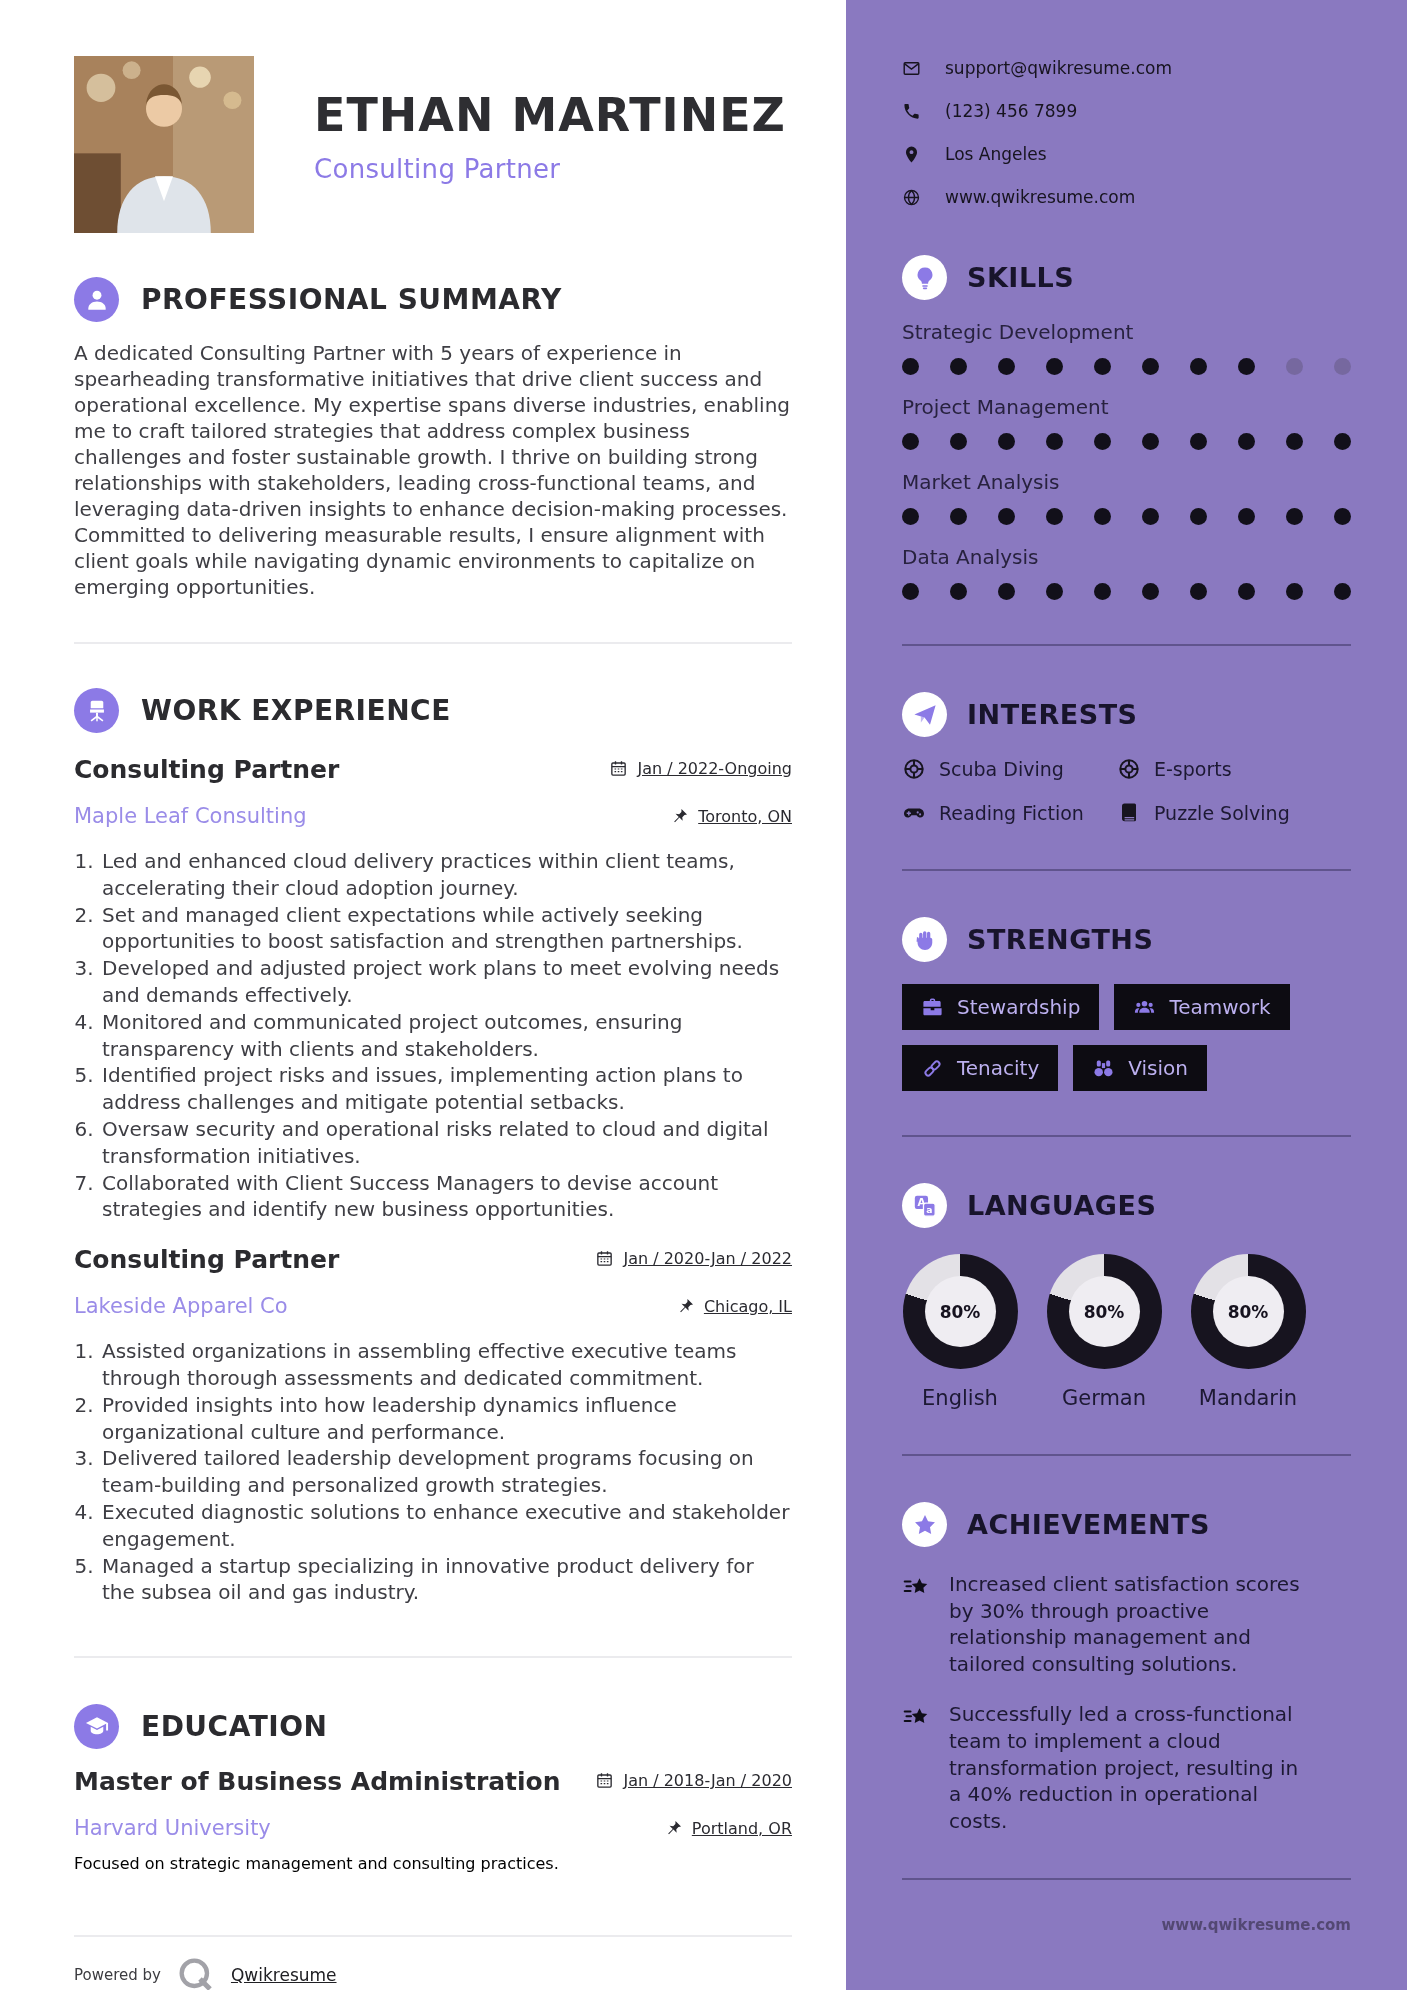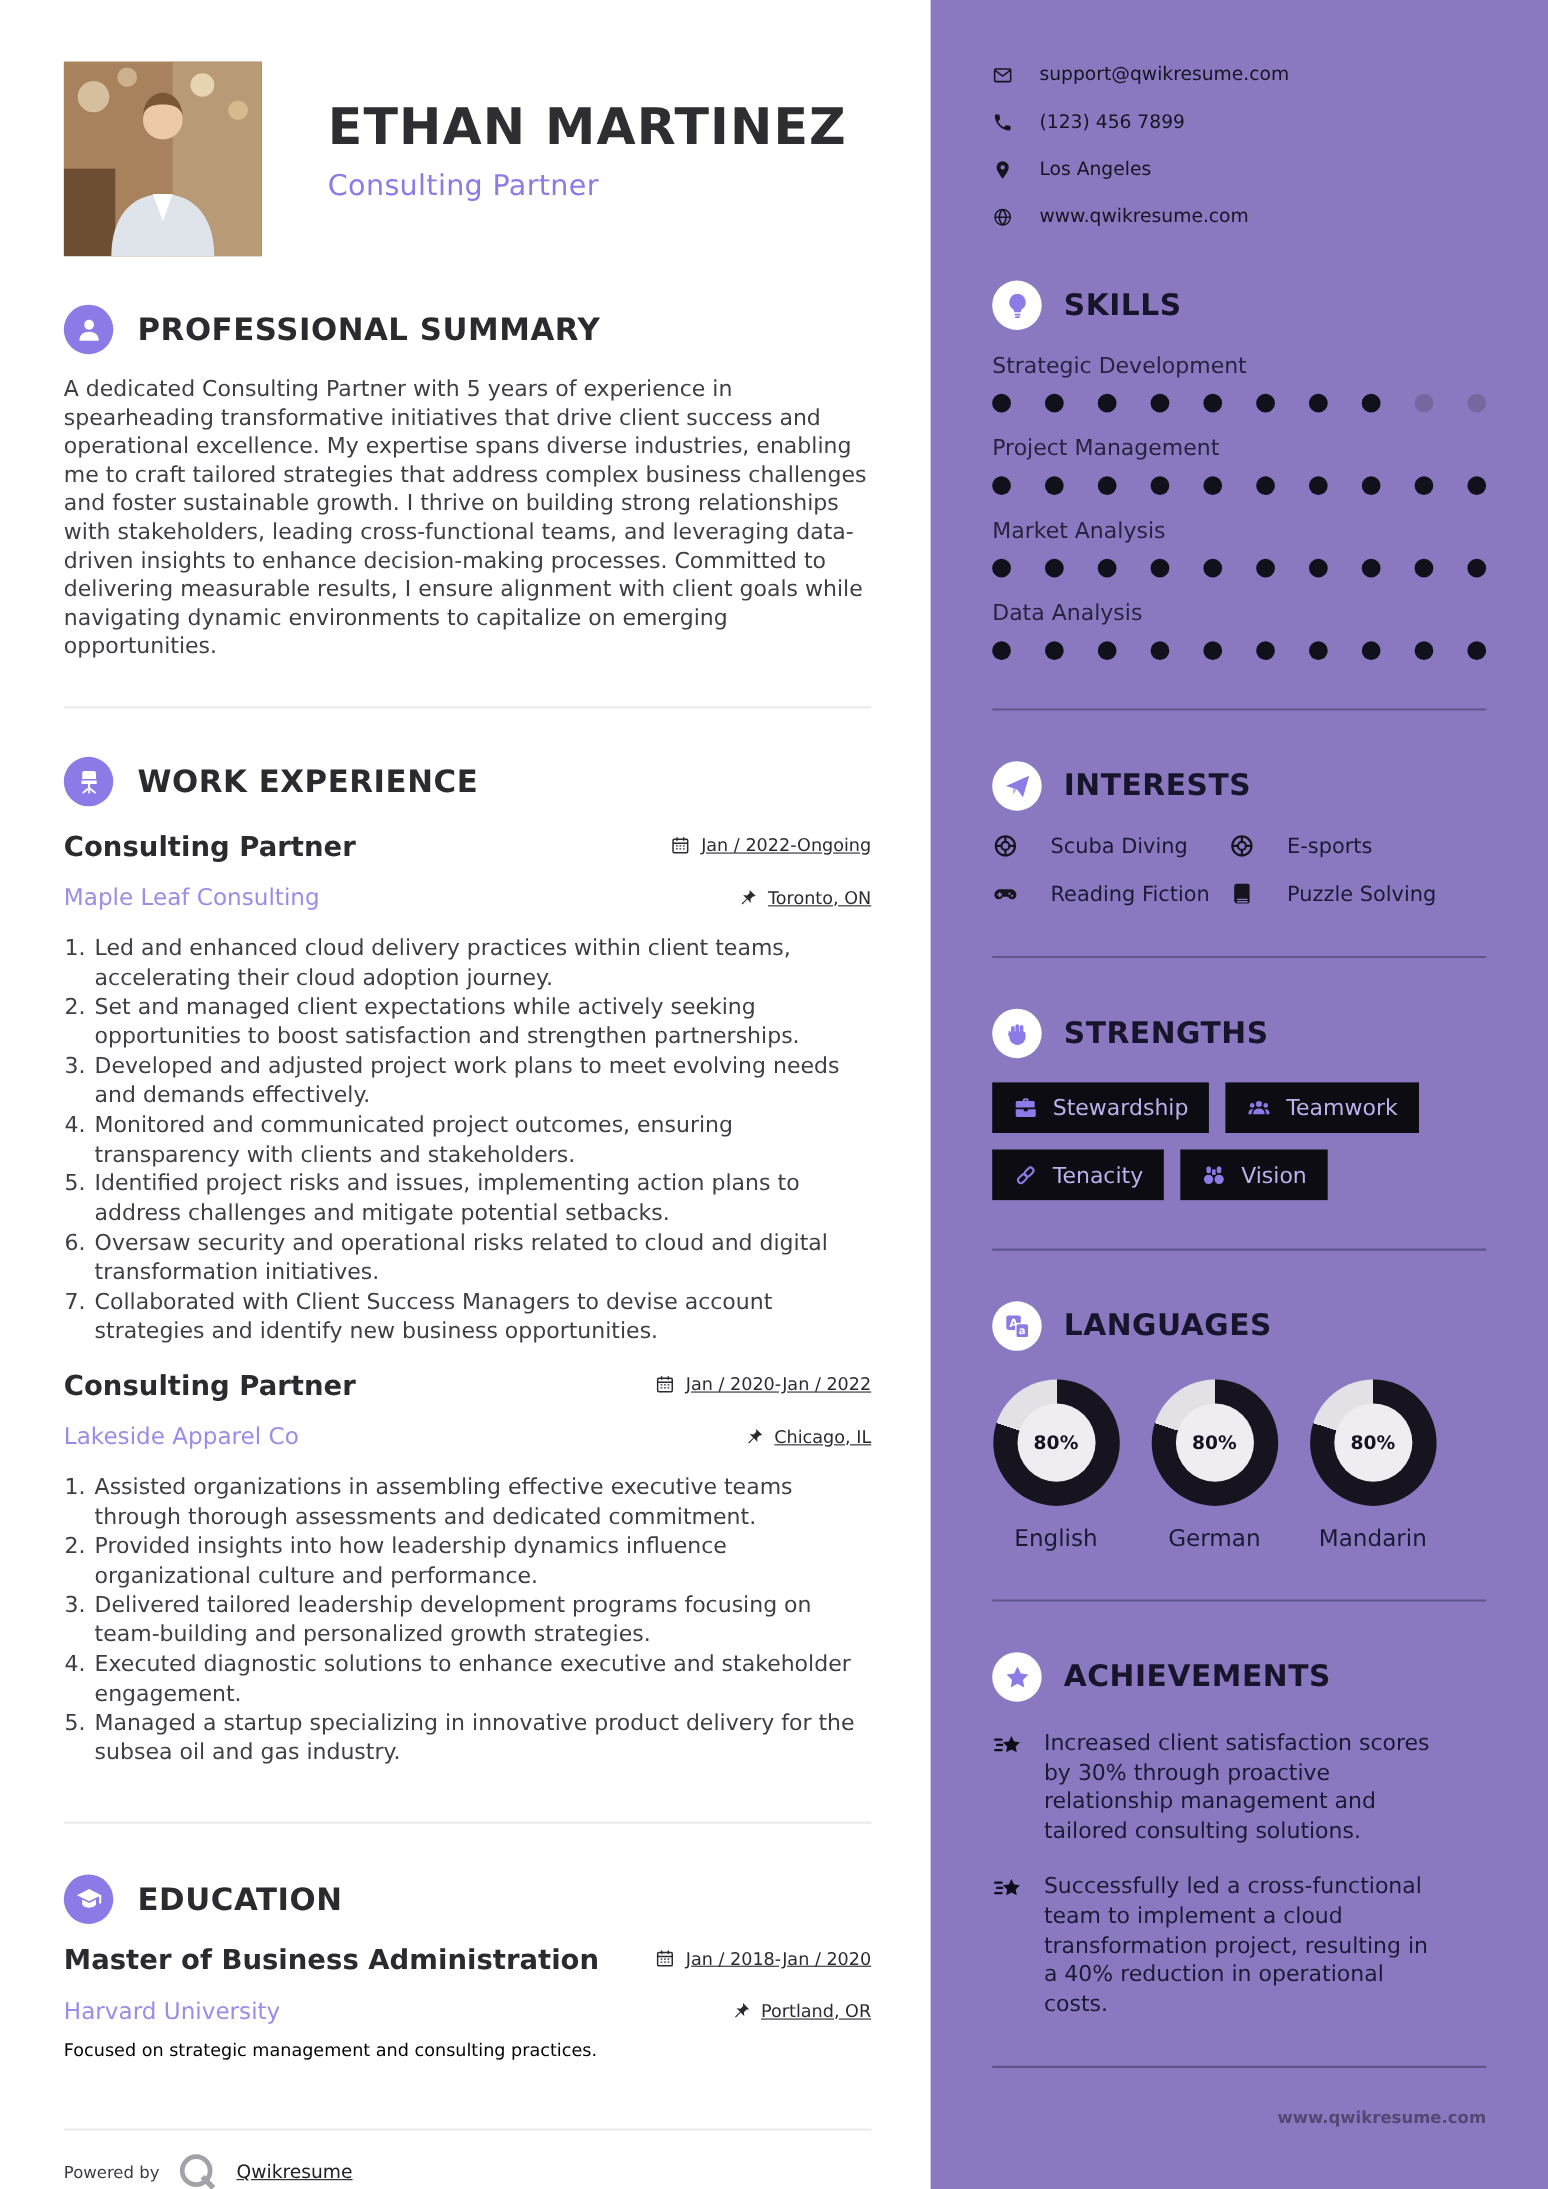--- a/index.html
+++ b/index.html
@@ -1,20 +1,20 @@
 <!DOCTYPE html>
 <html style="--accent: #8C7AE6; --sidebar_bg: #8A79C0; --company: #9A8CE8; --badge_bg: #0D0C12; --dot_filled: #12101A; --dot_empty: #76689F; --donut_filled: #17141F; --donut_track: #E3E1E6;"><head>
 <meta charset="utf-8">
 <style>
   html,body{margin:0;padding:0;background:#fff;}
   body{font-family:"DejaVu Sans","Liberation Sans",sans-serif;}
   .page{position:relative;width:1407px;height:1990px;background:#fff;overflow:hidden;}
 
   
-  .left{position:absolute;top:0;left:0;width:846px;height:1990px;padding:56px 54px 0 58px;box-sizing:border-box;}
+  .left{position:absolute;top:0;left:0;width:846px;height:1990px;padding:56px 54px 0 74px;box-sizing:border-box;}
   .id-header{display:flex;}
   .photo{width:180px;height:177px;flex:none;overflow:hidden;background:#a8825c;}
   .photo svg{width:100%;height:100%;display:block;}
   .id-text{margin:32px 0 0 60px;}
   .name{font-size:46px;font-weight:bold;color:#2E2E32;letter-spacing:1px;margin:0;}
   .subtitle{font-size:26px;color:var(--accent,#8C7AE6);margin-top:12px;letter-spacing:.3px;}
 
   .sec-head{display:flex;align-items:center;gap:22px;}
   .sec-icon{width:45px;height:45px;border-radius:50%;flex:none;display:flex;align-items:center;justify-content:center;background:var(--accent,#8C7AE6);color:#fff;}
   .sec-icon svg{width:26px;height:26px;}
@@ -60,21 +60,21 @@
   .sidebar .sec-head{gap:20px;}
   .sidebar .sec-title{color:#18142B;font-size:27px;}
   .skill{margin-top:20px;}
   .skill-name{font-size:20px;color:#28223F;}
   .dots{display:flex;justify-content:space-between;margin-top:14px;}
   .dot{width:17px;height:17px;border-radius:50%;background:var(--dot_filled,#12101A);}
   .dot.empty{background:var(--dot_empty,#76689F);}
   .sdiv{border:none;border-top:2px solid rgba(30,24,58,.38);margin:44px 0 0 0;}
 
   .interests-grid{margin-top:20px;display:grid;grid-template-columns:215px 1fr;row-gap:20px;}
-  .interest{display:flex;align-items:center;gap:29px;font-size:19px;color:#1D1933;}
+  .interest{display:flex;align-items:center;gap:13px;font-size:19px;color:#1D1933;}
   .iicon{width:24px;height:24px;color:#17141F;flex:none;display:inline-flex;}
   .iicon svg{width:100%;height:100%;}
 
   .badges{margin-top:22px;display:flex;flex-wrap:wrap;gap:15px;}
   .badge{display:flex;align-items:center;gap:13px;background:var(--badge_bg,#0D0C12);color:#BCB0EF;font-size:20px;padding:11px 19px;cursor:default;}
   .bicon{width:23px;height:23px;color:var(--accent,#8C7AE6);flex:none;display:inline-flex;}
   .bicon svg{width:100%;height:100%;}
 
   .langs{margin-top:26px;display:flex;gap:28px;}
   .lang{display:flex;flex-direction:column;align-items:center;width:116px;}

